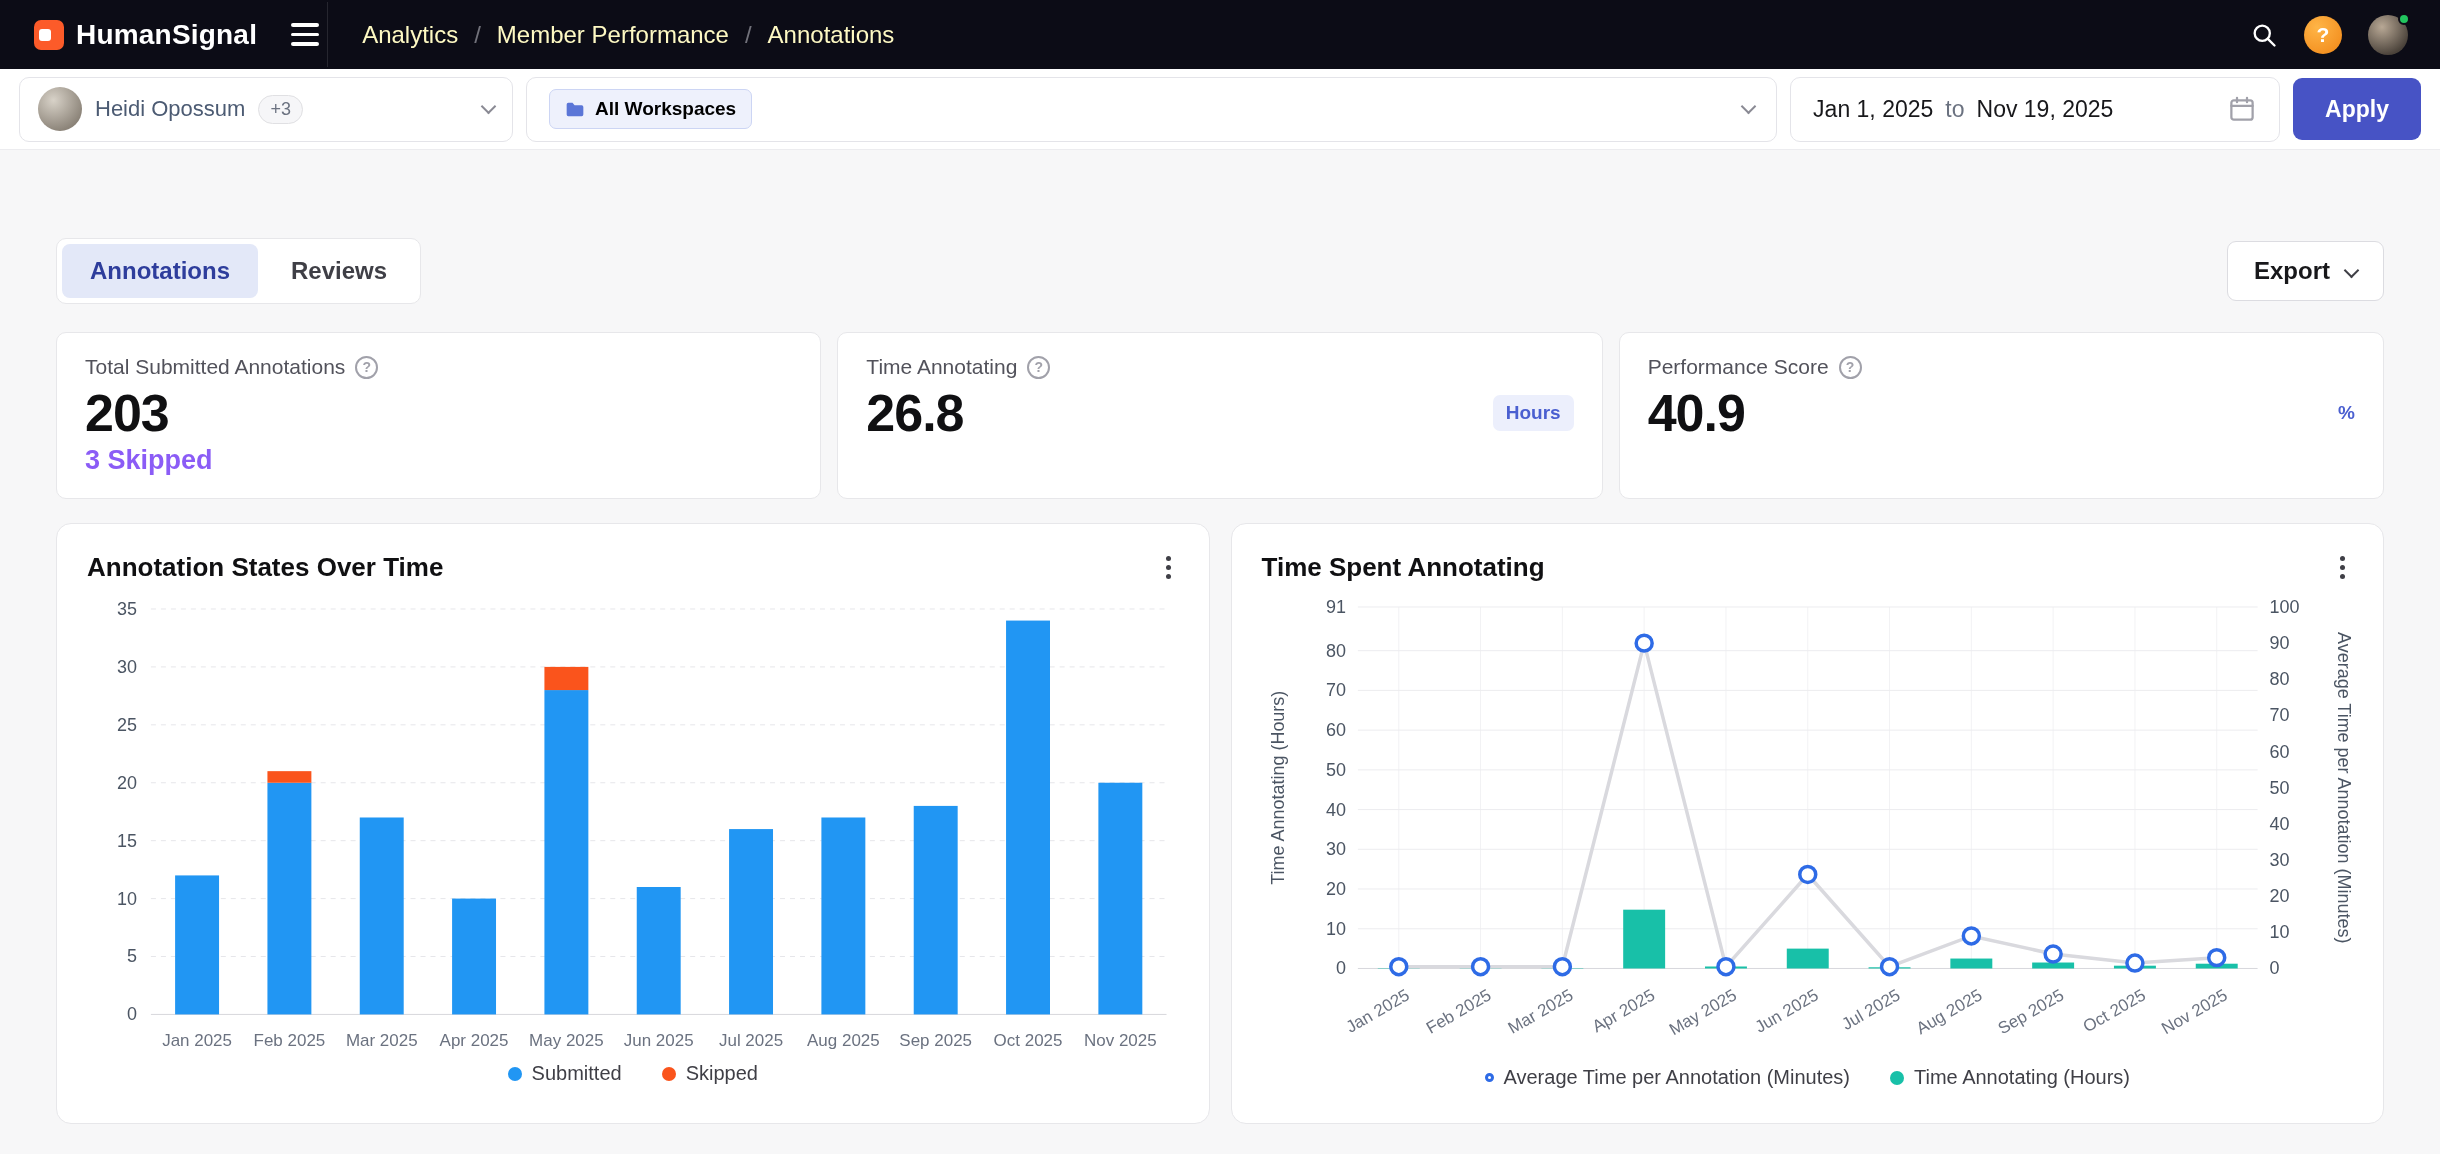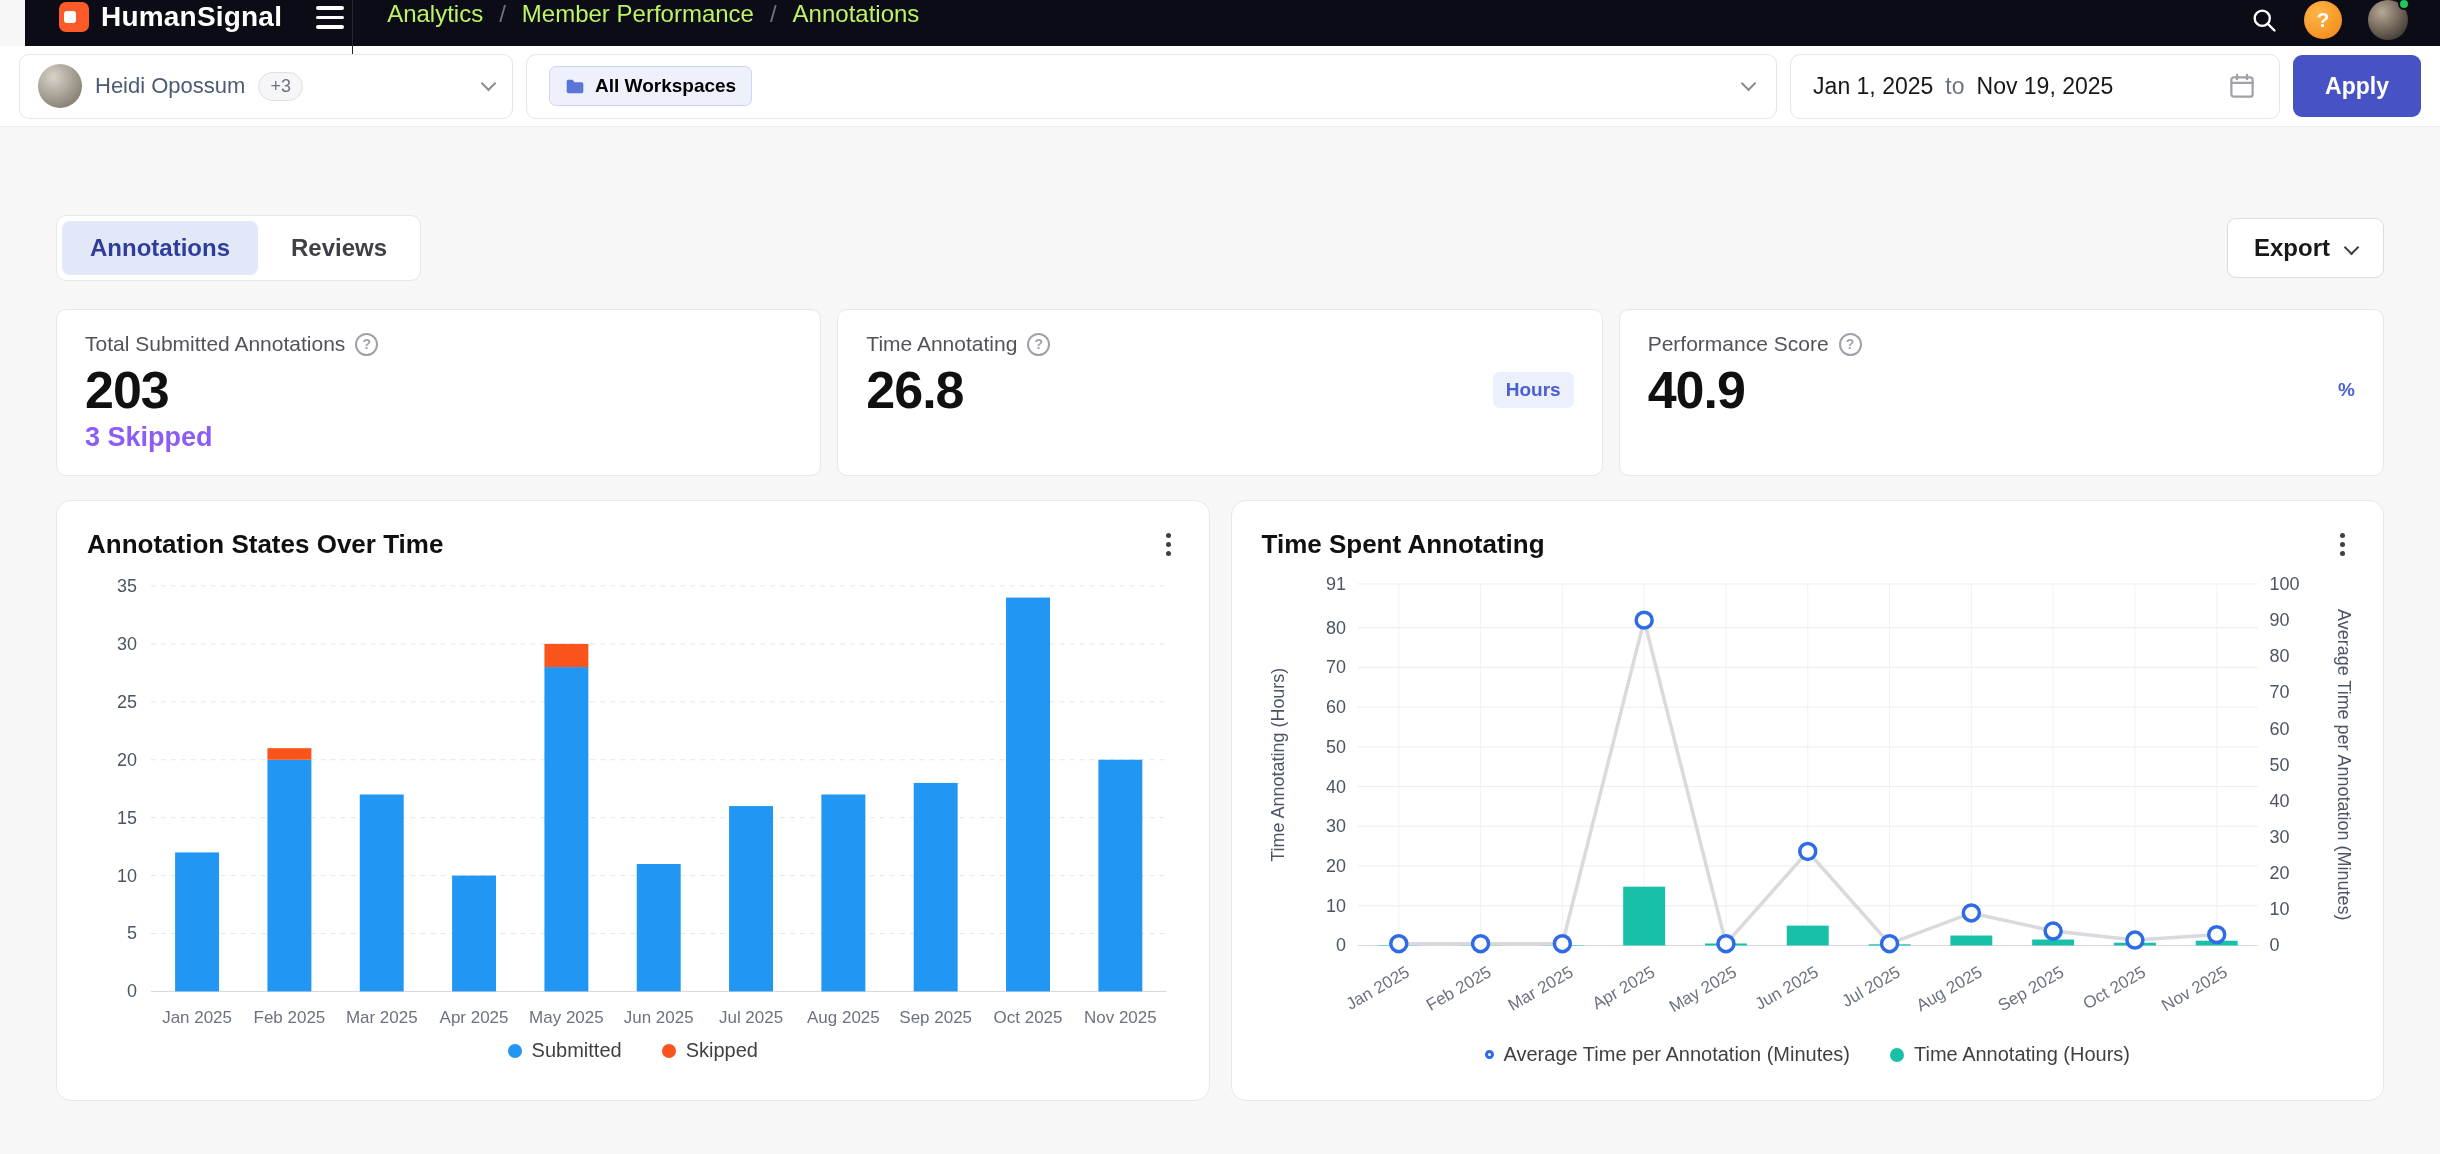--- a/index.html
+++ b/index.html
@@ -1,30 +1,30 @@
 <!DOCTYPE html>
 <html><head>
 <meta charset="utf-8">
 <style>
   * { box-sizing: border-box; margin: 0; padding: 0; }
   html,body { width: 2440px; height: 1154px; overflow: hidden;
     font-family: "Liberation Sans", sans-serif; background: #f7f7f8; color:#18181b; }
 
   
-  .topbar { height:46px; background:#0c0c16; display:flex; align-items:flex-start; color:#fff;margin-left:25px; }
+  .topbar { height:69px; background:#0c0c16; display:flex; align-items:center; color:#fff; }
   .topbar-left { display:flex; align-items:center; padding-left:34px; gap:28px; }
   .brand { display:flex; align-items:center; gap:12px; cursor:pointer; }
   .brand-icon { width:30px; height:30px; background:#fc5b29; border-radius:7px; position:relative; }
   .brand-icon::after { content:""; position:absolute; left:5px; top:9px; width:12px; height:12px; background:#fff; border-radius:3px; }
   .brand-text { font-size:28px; font-weight:700; letter-spacing:.2px; }
   .hamburger { background:none; border:0; display:flex; flex-direction:column; gap:6px; cursor:pointer; padding:6px; }
   .hamburger span { display:block; width:28px; height:3.5px; background:#fff; border-radius:2px; }
   .topbar-divider { width:1px; height:65px; background:#26262f; margin:0 2px; }
   .breadcrumb { display:flex; align-items:center; gap:16px; font-size:24px; margin-left:32px; }
-  .crumb { color:#bef264; cursor:pointer; }
+  .crumb { color:#fef9c3; cursor:pointer; }
   .crumb-sep { color:#71717a; }
   .topbar-right { margin-left:auto; display:flex; align-items:center; gap:26px; padding-right:32px; }
   .icon-btn { background:none; border:0; cursor:pointer; display:flex; align-items:center; }
   .help-avatar { width:38px; height:38px; border-radius:50%; background:radial-gradient(circle at 35% 30%, #ffb547, #f08616); display:flex; align-items:center; justify-content:center; color:#fff; font-size:21px; font-weight:700; border:0; cursor:pointer; }
   .user-avatar { width:40px; height:40px; border-radius:50%; background:radial-gradient(circle at 35% 30%, #b8a895, #4a423a 75%); position:relative; border:0; cursor:pointer; }
   .user-avatar .status-dot { position:absolute; top:-2px; right:-2px; width:12px; height:12px; background:#22c55e; border:2px solid #0c0c16; border-radius:50%; }
 
   
   .filterbar { height:81px; background:#fff; border-bottom:1px solid #ececef; display:flex; align-items:center; padding:0 19px; gap:13px; }
   .control { height:65px; border:1px solid #e4e4e9; border-radius:10px; background:#fff; display:flex; align-items:center; cursor:pointer; }

